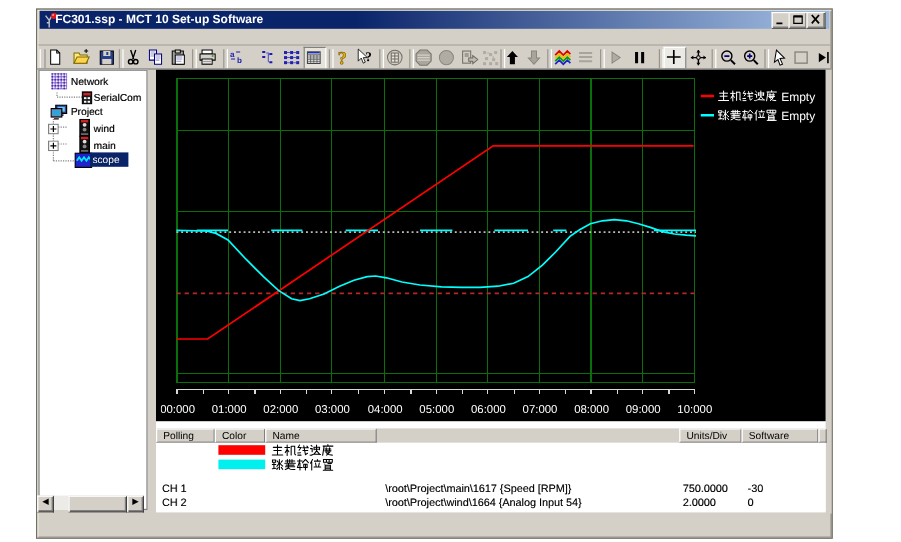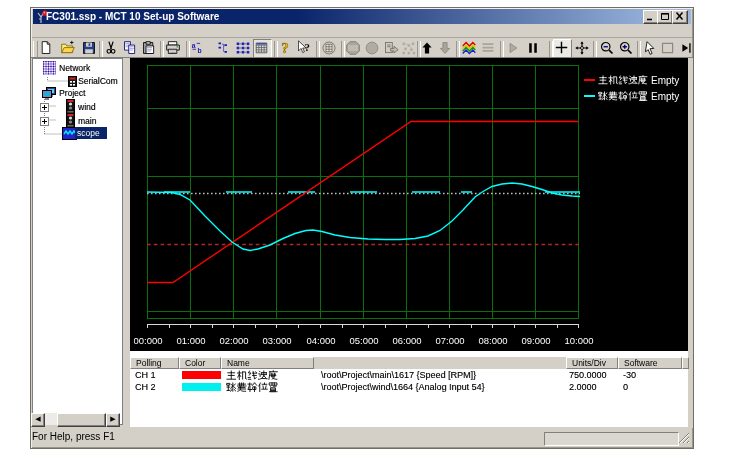--- a/index.html
+++ b/index.html
@@ -22,21 +22,21 @@
 #treepanel{left:1px;top:0px;width:89px;height:365px;background:#fff;border:1px solid #808080;}
 .titem{position:absolute;font-size:8.5px;color:#000;white-space:nowrap;text-shadow:0.4px 0 0 rgba(0,0,0,0.45);}
 #hscroll{left:0px;top:355px;width:89px;height:12px;background:#ecebe7;}
 .sbtn{position:absolute;top:0;width:12px;height:12px;background:#d4d0c8;border:1px solid;border-color:#fff #404040 #404040 #fff;box-shadow:inset -1px -1px 0 #808080;font-size:7px;line-height:10px;text-align:center;color:#000;}
 #sthumb{position:absolute;left:24px;top:0;width:40px;height:12px;background:#d4d0c8;border:1px solid;border-color:#fff #404040 #404040 #fff;box-shadow:inset -1px -1px 0 #808080;}
 
 #chartwrap{left:99px;top:0px;width:558px;height:369px;background:#fff;}
 #chart{left:0px;top:0px;width:558px;height:293px;background:#000;}
 #tablehead{left:0px;top:299px;width:558px;height:12px;background:#d4d0c8;font-size:8.5px;}
 .th{position:absolute;top:0;height:12px;line-height:11px;border:1px solid;border-color:#fff #808080 #808080 #fff;background:#d4d0c8;padding-left:5px;box-sizing:border-box;}
-.td{position:absolute;font-size:9px;color:#000;white-space:nowrap;text-shadow:0.3px 0 0 rgba(0,0,0,0.4);}
+.td{position:absolute;font-size:9px;color:#000;white-space:nowrap;text-shadow:0.3px 0 0 rgba(0,0,0,0.4);margin-top:32px;}
 #statusbar{left:2px;top:421px;right:2px;height:16px;background:#d4d0c8;font-size:10px;}
 #statusbox{position:absolute;left:511px;top:3px;width:133px;height:12px;border:1px solid;border-color:#808080 #fff #fff #808080;background:#dad7d0;}
 .grip{position:absolute;right:1px;bottom:1px;width:13px;height:13px;}
 svg{display:block;}
 .cjk{stroke:currentColor;stroke-width:1;fill:none;stroke-linecap:round;}
 </style>
 </head>
 <body>
 <svg width="0" height="0" style="position:absolute">
 <defs>
@@ -522,21 +522,13 @@
             <use href="#g7" x="21" y="0" width="10.5" height="10.5"></use>
             <use href="#g8" x="31.5" y="0" width="10.5" height="10.5"></use>
             <use href="#g9" x="42" y="0" width="10.5" height="10.5"></use>
         </svg>
         <span class="td" style="left:191px;top:13px">\root\Project\wind\1664 {Analog Input 54}</span>
         <span class="td" style="left:439px;top:13px">2.0000</span>
         <span class="td" style="left:493px;top:13px">0</span>
       </div>
     </div>
   </div>
-  <div id="statusbar" class="abs">
-    <span class="abs" style="left:-1px;top:2px;">For Help, press F1</span>
-    <div id="statusbox"></div>
-    <svg class="grip" width="13" height="13">
-        <path d="M12 2 L2 12 M12 6 L6 12 M12 10 L10 12" stroke="#808080" stroke-width="1"></path>
-        <path d="M12 3 L3 12 M12 7 L7 12 M12 11 L11 12" stroke="#fff" stroke-width="1"></path>
-      </svg>
-  </div>
 </div>
 
 </body></html>

